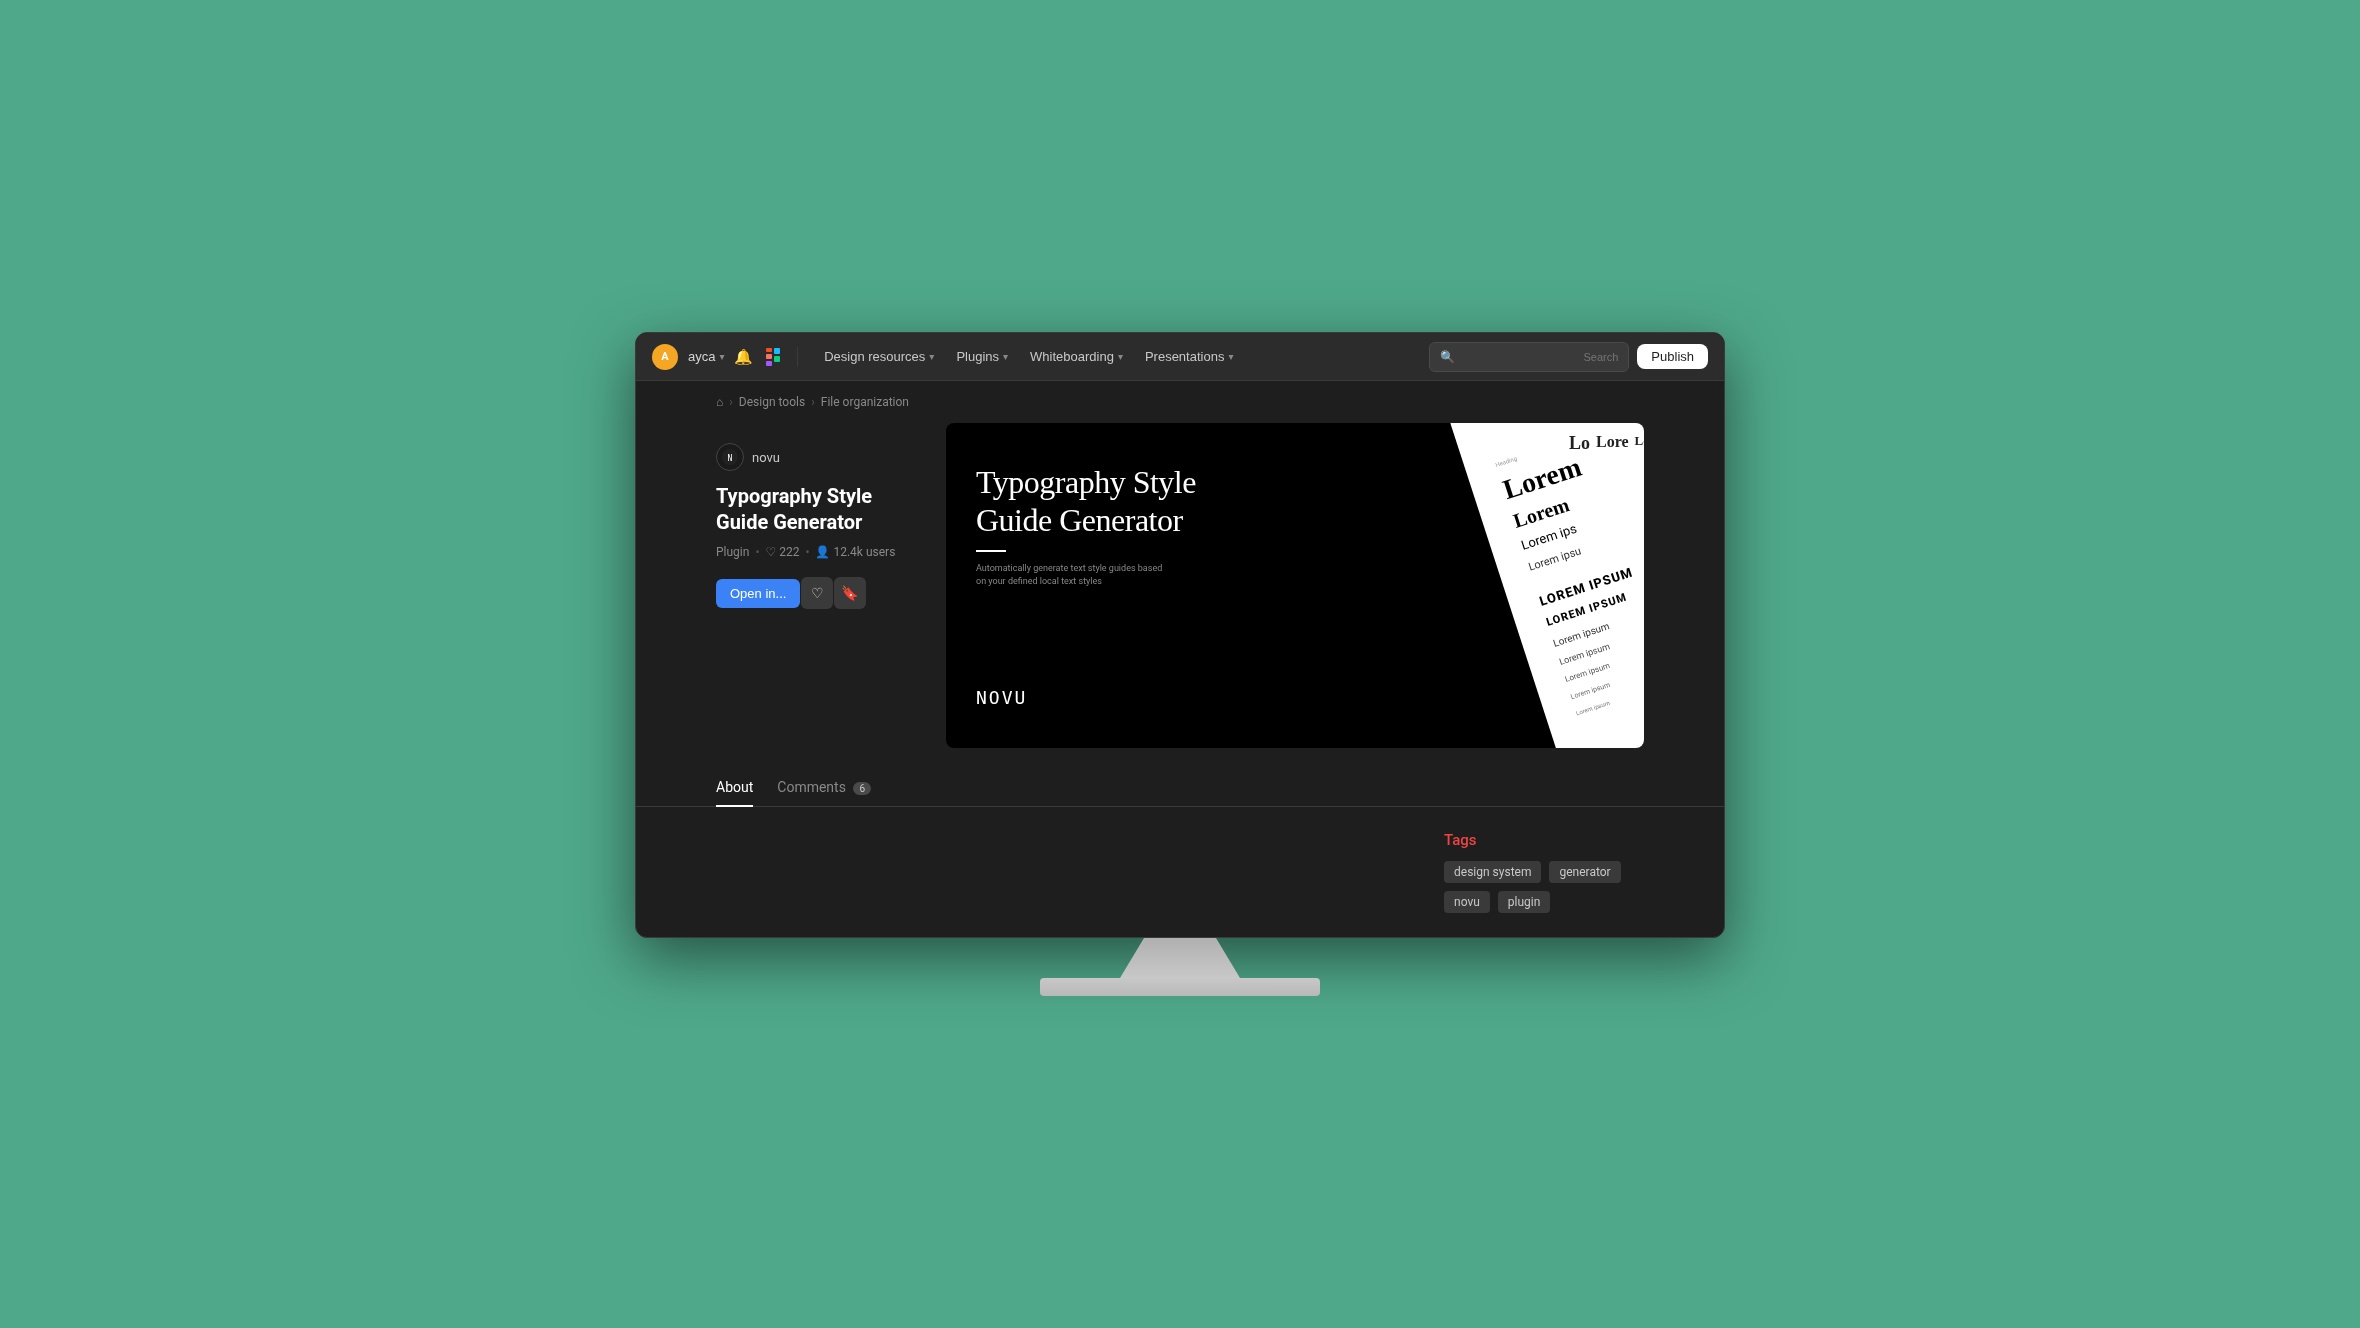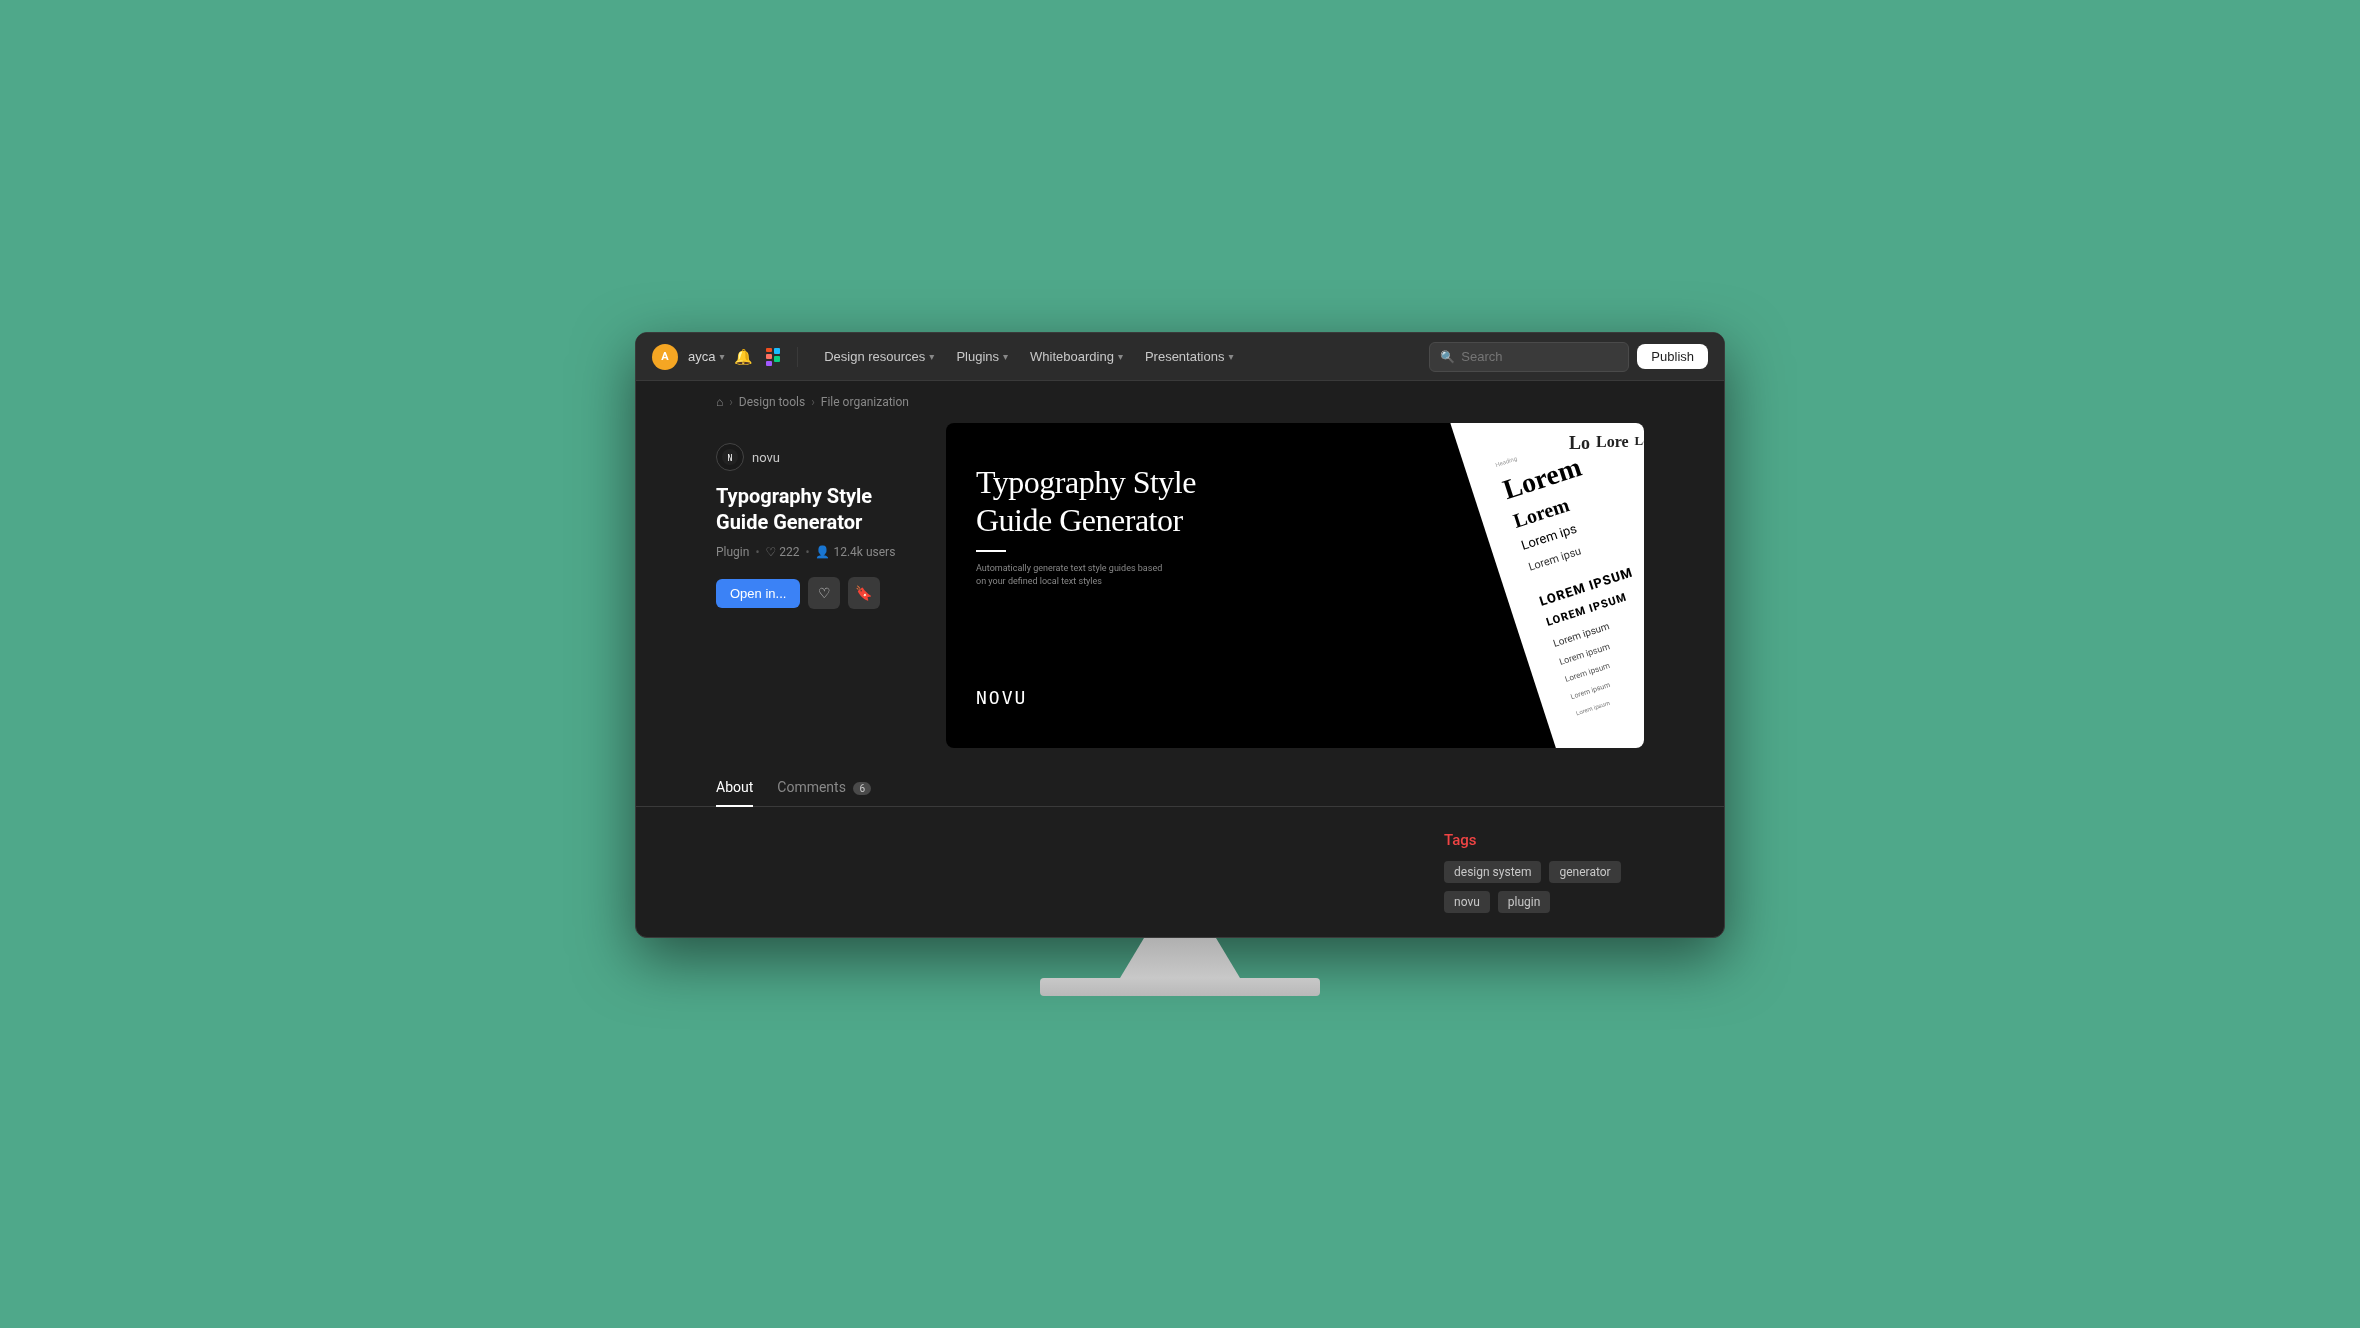--- a/index.html
+++ b/index.html
@@ -133,22 +133,23 @@
       padding: 0 10px;
       gap: 6px;
       cursor: text;
     }
 
     .search-box input {
       background: none;
       border: none;
       outline: none;
       color: #fca5a5;
-      font-size: 13px;
+      font-size: 11px;
       width: 100%;
+      text-align: right;
     }
 
     .search-icon-sm {
       color: #666;
       font-size: 12px;
     }
 
     .publish-btn {
       background: #fff;
       color: #1e1e1e;
@@ -241,21 +242,21 @@
 
     .meta-item {
       display: flex;
       align-items: center;
       gap: 3px;
     }
 
     .action-buttons {
       display: flex;
       align-items: center;
-      gap: 8px;
+      gap: 1px;
     }
 
     .open-btn {
       background: #3b82f6;
       color: #fff;
       border: none;
       border-radius: 6px;
       padding: 7px 14px;
       font-size: 13px;
       font-weight: 500;

